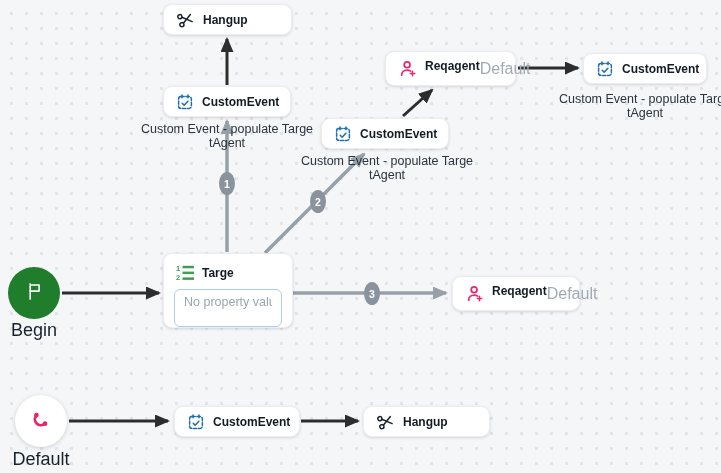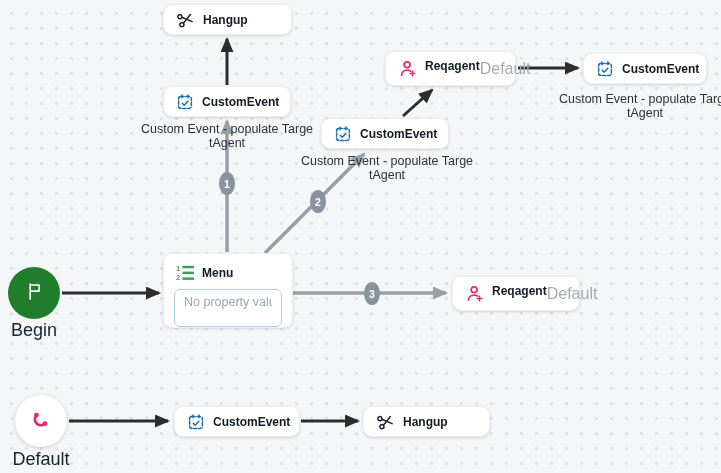--- a/index.html
+++ b/index.html
@@ -144,21 +144,21 @@
     <div class="menu-head">
       <span class="icon">
         <svg width="18" height="18" viewBox="0 0 18 18">
           <text x="0" y="7" font-size="7.5" font-weight="bold" style="fill:var(--menu-icon)">1</text>
           <rect x="6.5" y="1.8" width="11.5" height="2.5" style="fill:var(--menu-icon)"></rect>
           <text x="0" y="15.5" font-size="7.5" font-weight="bold" style="fill:var(--menu-icon)">2</text>
           <rect x="6.5" y="7.6" width="11.5" height="2.5" style="fill:var(--menu-icon)"></rect>
           <rect x="6.5" y="13.4" width="11.5" height="2.5" style="fill:var(--menu-icon)"></rect>
         </svg>
       </span>
-      <span class="title">Menu</span>
+      <span class="title">Targe</span>
     </div>
     <input class="prop-input" type="text" placeholder="No property value" style="">
   </div>
 
   <div class="node" style="left:452px;top:276px;width:128px;height:35px">
     <span class="icon">
       <svg width="19" height="19" viewBox="0 0 24 24" fill="none" style="stroke:var(--reqagent-icon)" stroke-width="2.2" stroke-linecap="round">
         <circle cx="11.5" cy="7.3" r="3.7"></circle>
         <path d="M4.6 20.4 c0-4 3-6.4 6.9-6.4 1.8 0 3.3.5 4.5 1.3"></path>
         <path d="M18.3 15.6 v5.6 M15.5 18.4 h5.6" stroke-width="2"></path>

